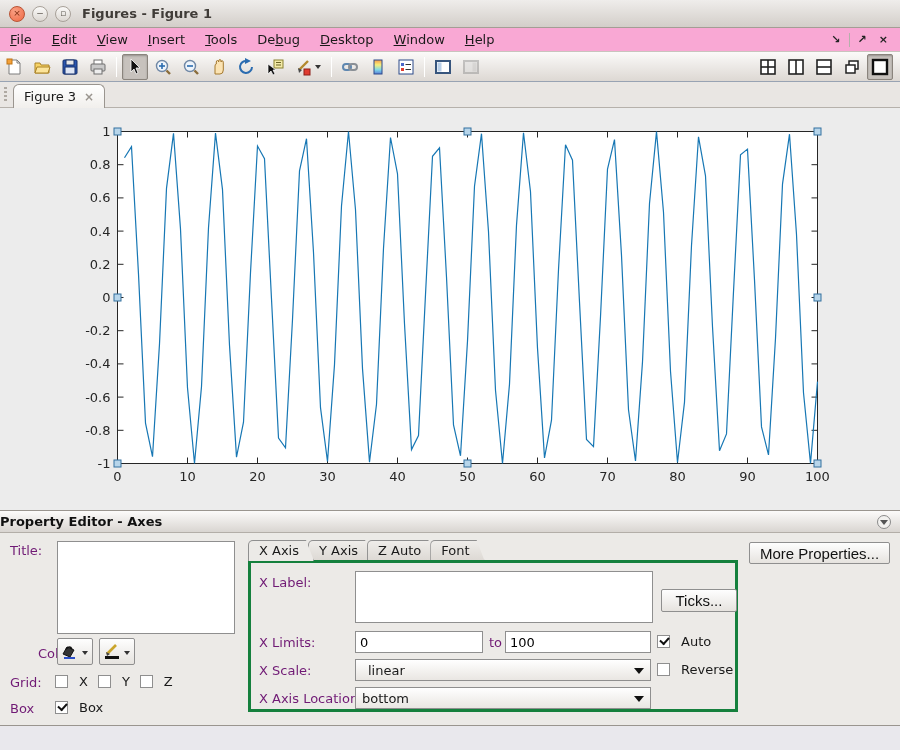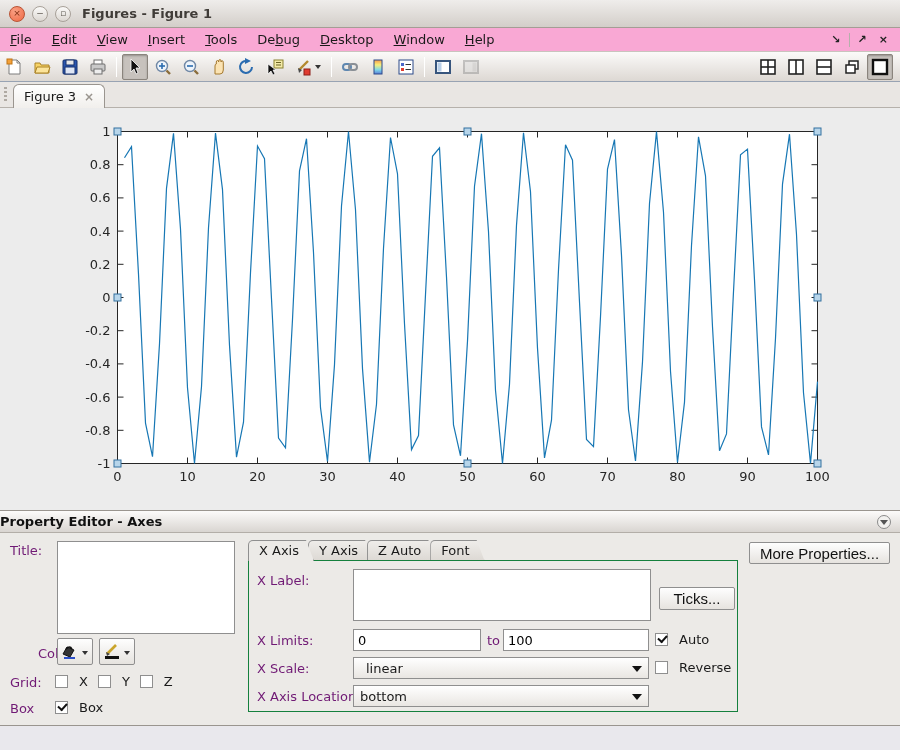--- a/index.html
+++ b/index.html
@@ -85,21 +85,21 @@
   .dd .tri { position:absolute; right:6px; top:8px; width:0; height:0;
     border-left:5px solid transparent; border-right:5px solid transparent; border-top:6px solid #111; }
 
   
   #pe-tabs { position:absolute; left:248px; top:7px; display:flex; align-items:flex-end; }
   .ptab { position:relative; height:21px; padding:2px 14px 0 10px; border:1px solid #8f8f8f; border-bottom:none;
     border-radius:5px 0 0 0; background:linear-gradient(#efedea,#dcd8d3); margin-right:-6px;
     clip-path:polygon(0 0, calc(100% - 8px) 0, 100% 100%, 0 100%); }
   .ptab.active { background:#eceae7; z-index:3; }
   #pe-tabpanel { position:absolute; left:248px; top:27px; width:490px; height:152px;
-    border:1px solid #15803d; background:#eceae7; }
+    border:3px solid #15803d; background:#eceae7; }
 
   #bottom-strip { position:absolute; left:0; top:727px; width:900px; height:23px; background:#e9e8ed; }
 
   svg text { font-family:"DejaVu Sans",sans-serif; }
 </style>
 </head>
 <body>
 
 <div id="app">
 

